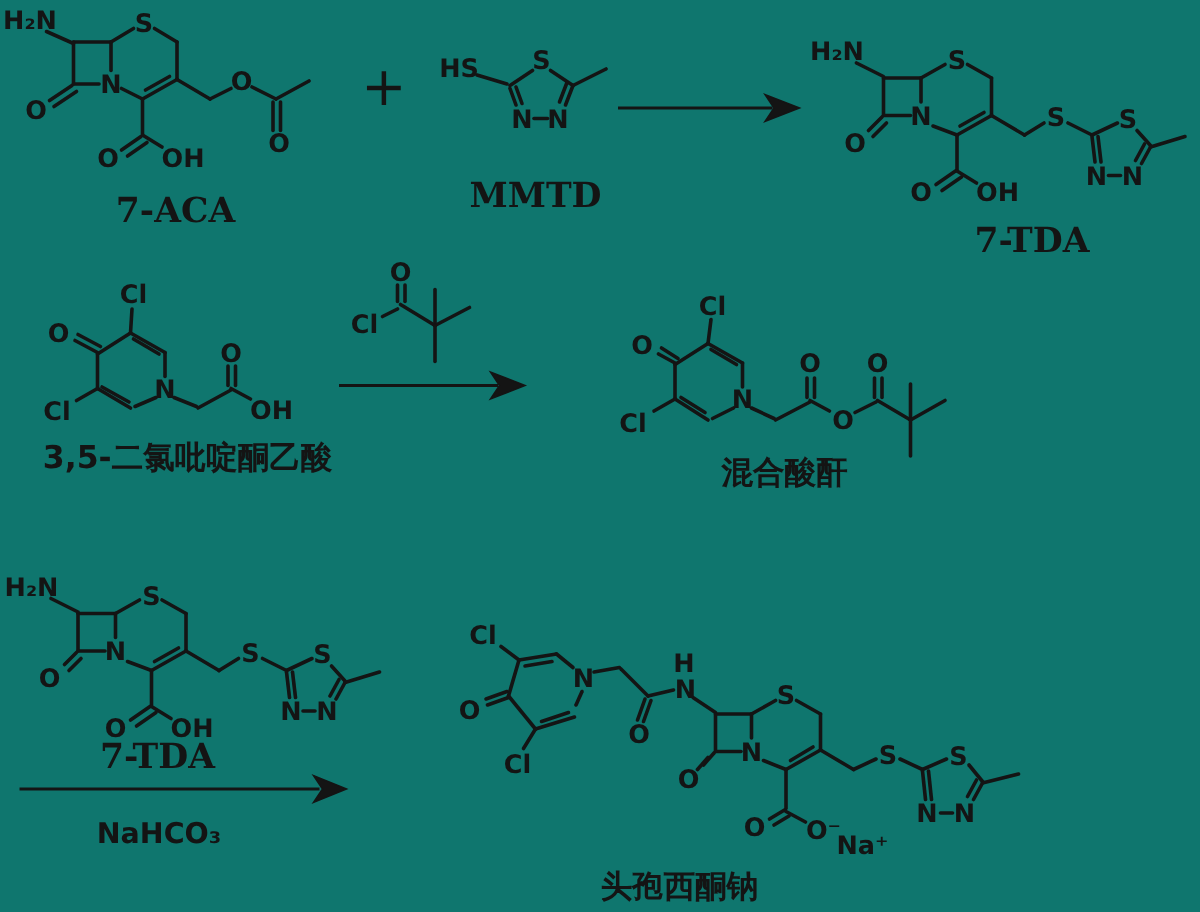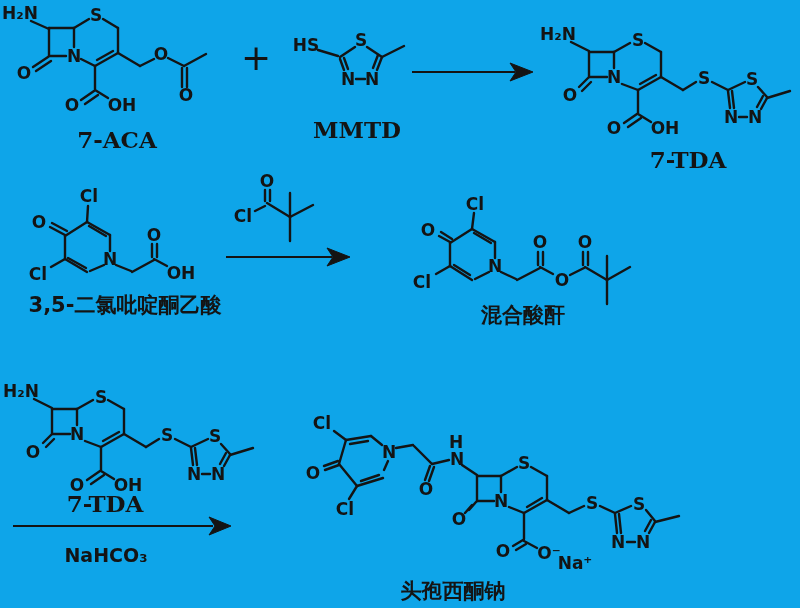--- a/index.html
+++ b/index.html
@@ -1,16 +1,16 @@
 <!DOCTYPE html>
 <html><head>
 <meta charset="utf-8">
 <style>
   html,body{margin:0;padding:0;background:#fff;}
-  #canvas{position:relative;width:800px;height:608px;background:#0ea5e9;overflow:hidden;}
+  #canvas{position:relative;width:800px;height:608px;background:#0f766e;overflow:hidden;}
   svg{position:absolute;left:0;top:0;}
   .bond{stroke:#141414;stroke-width:2.4;stroke-linecap:round;fill:none;}
   .arrowline{stroke:#141414;stroke-width:2;fill:none;}
   .arrowhead{fill:#141414;stroke:#141414;}
   text{fill:#141414;}
   .atom{font:bold 17px "DejaVu Sans","Liberation Sans",sans-serif;text-anchor:middle;}
   .cname{font:bold 23px "DejaVu Serif","Liberation Serif",serif;text-anchor:middle;}
   .cname-cn{font:bold 21px "DejaVu Sans","Liberation Sans",sans-serif;text-anchor:middle;}
   .reagent{font:bold 19px "DejaVu Sans","Liberation Sans",sans-serif;text-anchor:middle;}
   .plus{font:400 36px "DejaVu Sans","Liberation Sans",sans-serif;text-anchor:middle;}

